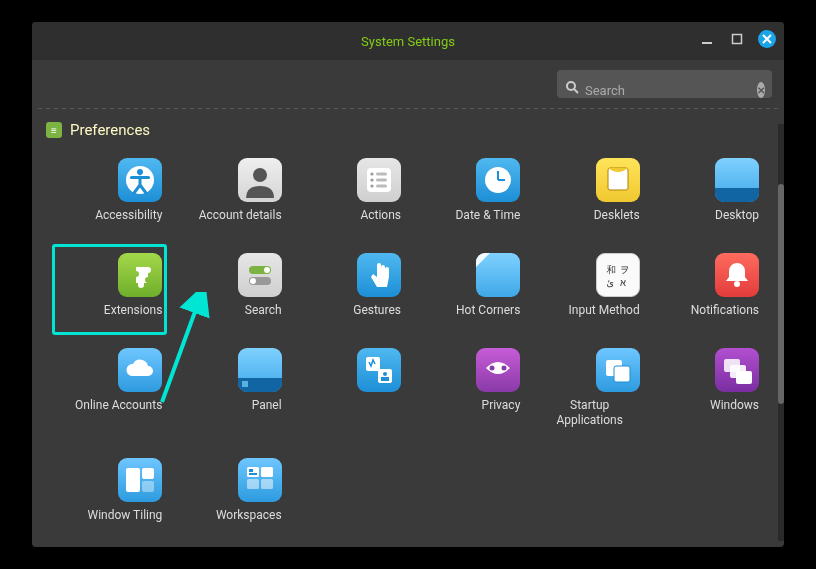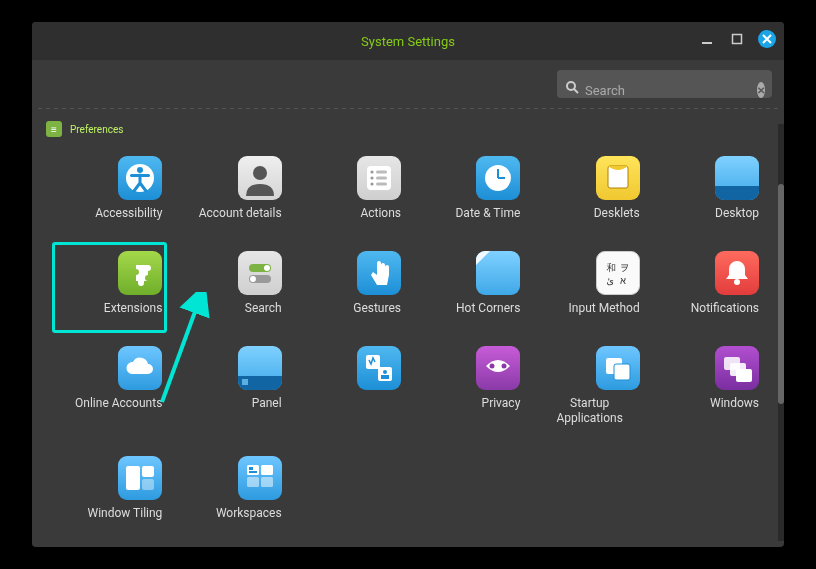--- a/index.html
+++ b/index.html
@@ -12,21 +12,21 @@
   .wc.close{background:#1ba4e8;border-radius:50%;color:#fff}
   .searchbar-row{display:flex;justify-content:flex-end;padding:10px 12px 10px 12px;background:#3a3a3a}
   .searchbox{width:215px;height:28px;background:#555;border-radius:4px;display:flex;align-items:flex-end;padding:0 8px;gap:6px}
   .searchbox input{flex:1;background:transparent;border:none;outline:none;color:#ddd;font-size:13px}
   .searchbox input::placeholder{color:#aaa}
   .search-clear{width:16px;height:16px;background:#aaa;border-radius:50%;display:flex;align-items:center;justify-content:center;color:#555;font-size:10px;font-weight:bold;cursor:pointer}
   .divider{height:1px;background-image:repeating-linear-gradient(to right,#555 0,#555 4px,transparent 4px,transparent 8px);margin:0 6px}
   .section{padding:8px 10px 0 10px;flex:1;overflow:auto;position:relative}
   .section-header{display:flex;align-items:center;gap:8px;margin:4px 0 10px 4px}
   .section-icon{width:16px;height:16px;background:#7cb342;border-radius:3px;display:flex;align-items:center;justify-content:center;color:#fff;font-size:10px}
-  .section-title{color:#bef264;font-size:10px}
+  .section-title{color:#fef9c3;font-size:15px}
   .grid{display:grid;grid-template-columns:repeat(6,1fr);gap:4px 4px;padding:0 10px}
   .item{display:flex;flex-direction:column;align-items:flex-end;padding:6px 2px 14px 2px;cursor:pointer;border-radius:3px;border:3px solid transparent;position:relative}
   .item.highlight{border-color:#00e5d4}
   .item-label{color:#ddd;font-size:12px;text-align:center;margin-top:6px;line-height:1.25;max-width:100px}
   .icon-box{width:44px;height:44px;border-radius:9px;display:flex;align-items:center;justify-content:center;position:relative;overflow:hidden}
   .icon-box svg{width:44px;height:44px}
   
   .g-blue{background:linear-gradient(180deg,#4fb8f0,#1d8fd6)}
   .g-grey{background:linear-gradient(180deg,#efefef,#d4d4d4)}
   .g-green{background:linear-gradient(180deg,#a4d84a,#6fae2b)}

